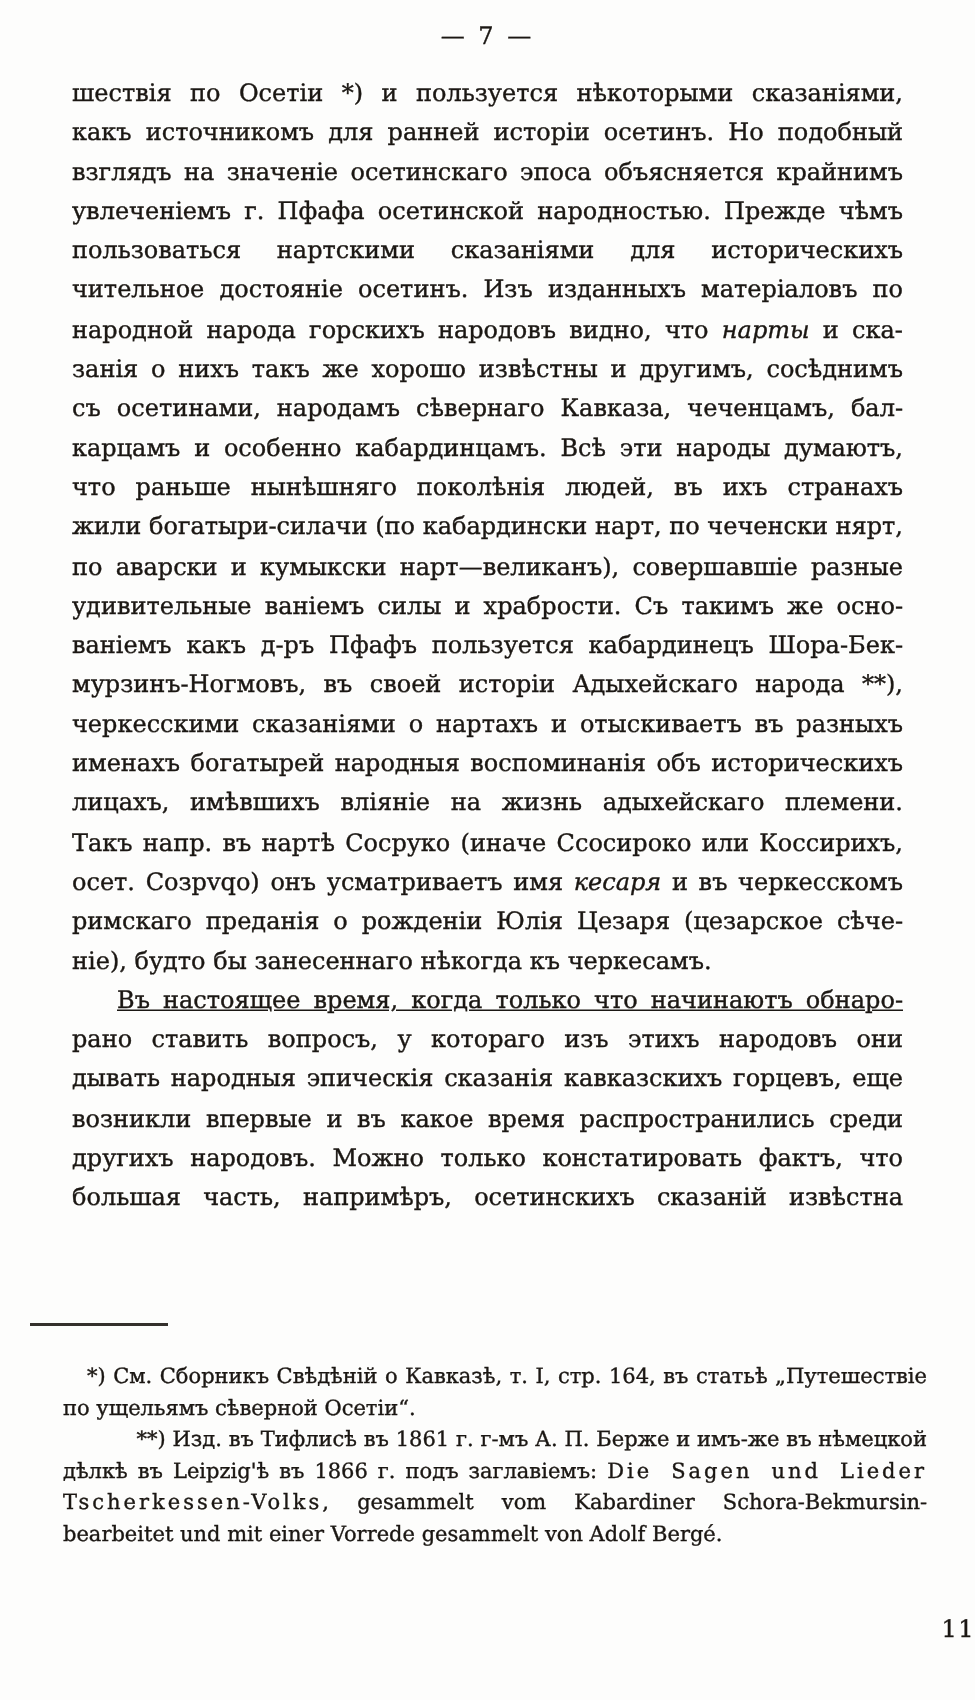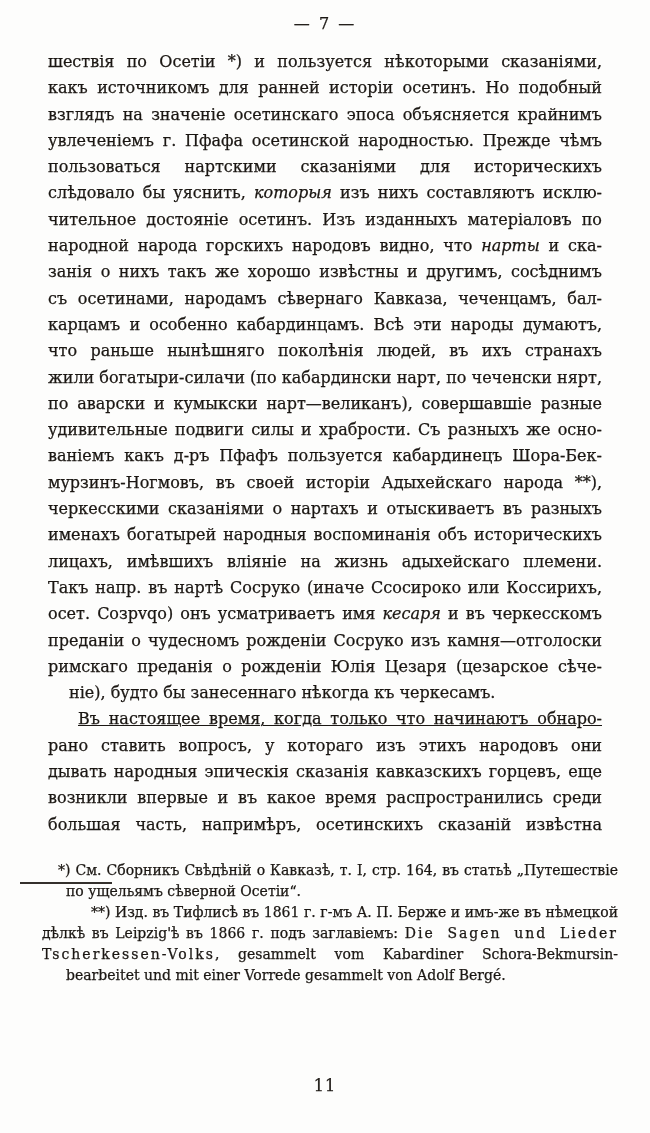--- a/index.html
+++ b/index.html
@@ -17,79 +17,78 @@
     text-align:center; font-size:16px; letter-spacing:2px;
   }
   .body-text {
     position:absolute; top:49px; left:48px; width:554px;
   }
   .bline {
     font-size:16px; line-height:26.3px; height:26.3px;
     text-align:justify; text-align-last:justify;
     overflow:hidden;
   }
-  .bline.short { text-align-last:left;margin-left:21px; }
+  .bline.short { text-align-last:left; }
   .bline.indent { padding-left:30px; box-sizing:border-box;text-decoration:underline; }
   .it { font-style:italic; }
   .separator {
     position:absolute; top:882px; left:20px; width:92px; height:2px;
     background:#34302c;
   }
   .footnotes {
-    position:absolute; top:860px; left:42px; width:576px;
+    position:absolute; top:908px; left:42px; width:576px;
   }
   .fline {
     font-size:14px; line-height:21px; height:21px;
     text-align:justify; text-align-last:justify;
     overflow:hidden;
   }
-  .fline.short { text-align-last:left;margin-left:24px; }
+  .fline.short { text-align-last:left; }
   .fline.ind1 { padding-left:16px; box-sizing:border-box; }
   .fline.ind2 { padding-left:5px; box-sizing:border-box;margin-left:44px; }
   .spaced { letter-spacing:2px; word-spacing:4px; }
   .page-footer {
     position:absolute; top:1076px; left:0; right:0;
-    text-align:center; font-size:16px; letter-spacing:1px;
+    text-align:right; font-size:16px; letter-spacing:1px;
   }
 </style>
 </head>
 <body>
 
 <div class="page-header">— 7 —</div>
 
 <div class="body-text">
   <div class="bline">шествія по Осетіи *) и пользуется нѣкоторыми сказаніями,</div>
   <div class="bline">какъ источникомъ для ранней исторіи осетинъ. Но подобный</div>
   <div class="bline">взглядъ на значеніе осетинскаго эпоса объясняется крайнимъ</div>
   <div class="bline">увлеченіемъ г. Пфафа осетинской народностью. Прежде чѣмъ</div>
   <div class="bline">пользоваться нартскими сказаніями для историческихъ выводовъ,</div>
-  <div class="bline"><span>слѣдовало бы уяснить, </span><span class="it">которыя</span><span> изъ нихъ составляютъ исклю-</span></div>
   <div class="bline">чительное достояніе осетинъ. Изъ изданныхъ матеріаловъ по</div>
   <div class="bline"><span>народной народа горскихъ народовъ видно, что </span><span class="it">нарты</span><span> и ска-</span></div>
   <div class="bline">занія о нихъ такъ же хорошо извѣстны и другимъ, сосѣднимъ</div>
   <div class="bline">съ осетинами, народамъ сѣвернаго Кавказа, чеченцамъ, бал-</div>
   <div class="bline">карцамъ и особенно кабардинцамъ. Всѣ эти народы думаютъ,</div>
   <div class="bline">что раньше нынѣшняго поколѣнія людей, въ ихъ странахъ</div>
   <div class="bline">жили богатыри-силачи (по кабардински нарт, по чеченски нярт,</div>
   <div class="bline">по аварски и кумыкски нарт—великанъ), совершавшіе разные</div>
-  <div class="bline">удивительные подвиги силы и храбрости. Съ разныхъ же осно-</div>
+  <div class="bline">удивительные ваніемъ силы и храбрости. Съ такимъ же осно-</div>
   <div class="bline">ваніемъ какъ д-ръ Пфафъ пользуется кабардинецъ Шора-Бек-</div>
   <div class="bline">мурзинъ-Ногмовъ, въ своей исторіи Адыхейскаго народа **),</div>
   <div class="bline">черкесскими сказаніями о нартахъ и отыскиваетъ въ разныхъ</div>
   <div class="bline">именахъ богатырей народныя воспоминанія объ историческихъ</div>
   <div class="bline">лицахъ, имѣвшихъ вліяніе на жизнь адыхейскаго племени.</div>
   <div class="bline">Такъ напр. въ нартѣ Сосруко (иначе Ссосироко или Коссирихъ,</div>
   <div class="bline"><span>осет. Созрvqо) онъ усматриваетъ имя </span><span class="it">кесаря</span><span> и въ черкесскомъ</span></div>
-  <div class="bline">преданіи о чудесномъ рожденіи Сосруко изъ камня—отголоски</div>
   <div class="bline">римскаго преданія о рожденіи Юлія Цезаря (цезарское сѣче-</div>
   <div class="bline short">ніе), будто бы занесеннаго нѣкогда къ черкесамъ.</div>
   <div class="bline indent">Въ настоящее время, когда только что начинаютъ обнаро-</div>
   <div class="bline">рано ставить вопросъ, у котораго изъ этихъ народовъ они</div>
   <div class="bline">дывать народныя эпическія сказанія кавказскихъ горцевъ, еще</div>
   <div class="bline">возникли впервые и въ какое время распространились среди</div>
+  <div class="bline">другихъ народовъ. Можно только констатировать фактъ, что</div>
   <div class="bline">большая часть, напримѣръ, осетинскихъ сказаній извѣстна</div>
 </div>
 
 <div class="separator"></div>
 
 <div class="footnotes">
   <div class="fline ind1">*) См. Сборникъ Свѣдѣній о Кавказѣ, т. I, стр. 164, въ статьѣ „Путешествіе</div>
   <div class="fline short">по ущельямъ сѣверной Осетіи“.</div>
   <div class="fline ind2">**) Изд. въ Тифлисѣ въ 1861 г. г-мъ А. П. Берже и имъ-же въ нѣмецкой пере-</div>
   <div class="fline"><span>дѣлкѣ въ Leipzig'ѣ въ 1866 г. подъ заглавіемъ: </span><span class="spaced">Die Sagen und Lieder des</span></div>

